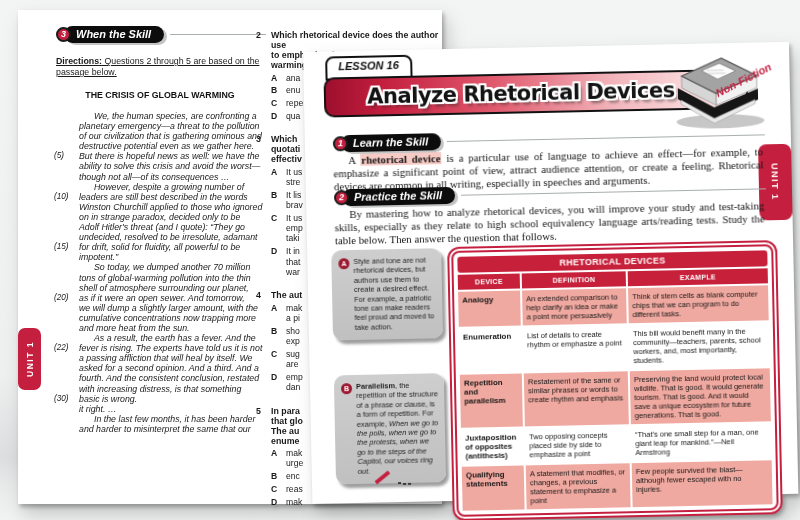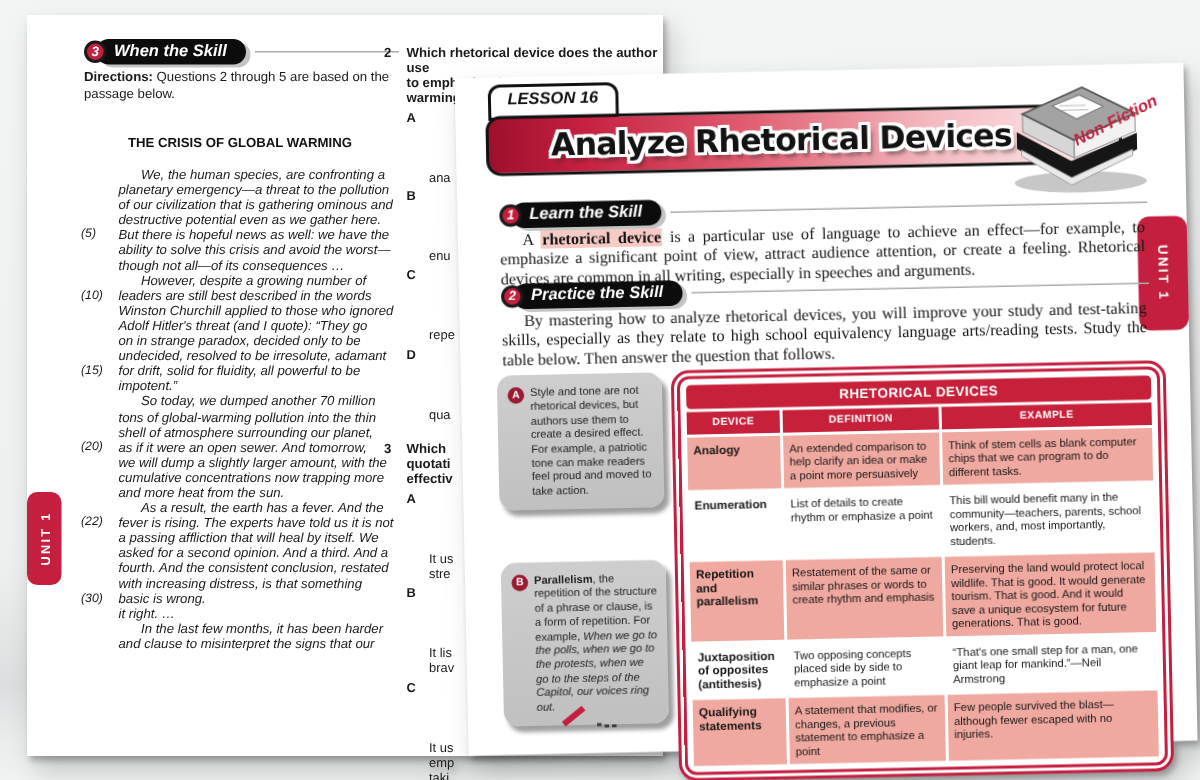--- a/index.html
+++ b/index.html
@@ -26,37 +26,37 @@
   .badge { width:15px; height:15px; border-radius:50%; background:#c41f3e; border:2px solid #1a1a1a;
     color:#fff; font-weight:bold; font-style:italic; font-size:9px; line-height:11px; text-align:center;
     position:relative; z-index:2; margin-right:-7px; flex:none; }
   .skill-pill { background:#0c0c0c; color:#fff; font-weight:bold; font-style:italic; font-size:11px;
     padding:2px 13px 3px 12px; border-radius:9px; white-space:nowrap;
     box-shadow:3px 2px 0 rgba(145,150,150,.55); position:relative; z-index:1; }
   .rule { flex:1; height:1px; background:#a8adad; margin-left:6px; }
 
   #apply-header { left:38px; top:16px; width:210px; }
 
-  #directions { position:absolute; left:38px; top:36px; width:206px; font-size:8.8px; line-height:1.28; color:#1a1a1a; }
+  #directions { position:absolute; left:38px; top:46px; width:206px; font-size:8.8px; line-height:1.28; color:#1a1a1a;text-decoration:underline; }
   #passage-title { position:absolute; left:38px; top:80px; width:208px; text-align:center;
     font-weight:bold; font-size:8.8px; color:#111; }
   #passage { position:absolute; left:36px; top:101px; width:216px; font-size:8.8px; line-height:10.1px; color:#1a1a1a; }
   .pline { display:flex;font-style:italic; }
   .ln { width:25px; flex:none; font-size:8.2px; }
   .pt { flex:1; }
   .pt.ind { text-indent:15px; }
 
   #questions-column { position:absolute; left:238px; top:20px; width:190px; color:#1a1a1a; }
   .qblock { display:flex; gap:7px; margin-bottom:13px; }
   .qnum { font-weight:bold; font-size:8.8px; line-height:10px; width:8px; flex:none; }
   .qbody { flex:1; }
   .qstem { font-weight:bold; font-size:8.8px; line-height:10px; }
   .opt { display:flex; gap:7px; margin-top:2.5px; }
   .olabel { font-weight:bold; font-size:8.6px; line-height:10.3px; width:8px; flex:none; }
-  .olines { font-size:8.6px; line-height:10.3px;margin-top:40px; }
+  .olines { font-size:8.6px; line-height:10.3px; }
 
   
   #right-page { left:303px; top:52px; width:486px; height:452px;
     transform:rotate(-1.2deg); transform-origin:0 0;
     clip-path:polygon(0 0,486 0,486 424,460 432,432 424,404 434,376 426,348 436,318 427,290 437,262 428,234 438,206 429,180 438,152 429,124 437,96 428,70 436,44 427,20 434,0 425); }
 
   #lesson-tab { position:absolute; left:22px; top:5px; background:#fff; border:2px solid #111;
     border-radius:8px 8px 0 0; padding:2px 11px 6px 11px; font-weight:bold; font-style:italic;
     font-size:11px; color:#111; z-index:1; }
   #title-banner { position:absolute; left:20px; top:26px; width:424px; height:40px; z-index:2;
@@ -164,25 +164,25 @@
       <div class="pline">
         <span class="ln">(10)</span>
         <span class="pt">leaders are still best described in the words</span>
       </div>
       <div class="pline">
         <span class="ln"></span>
         <span class="pt">Winston Churchill applied to those who ignored</span>
       </div>
       <div class="pline">
         <span class="ln"></span>
+        <span class="pt">on in strange paradox, decided only to be</span>
+      </div>
+      <div class="pline">
+        <span class="ln"></span>
         <span class="pt">Adolf Hitler's threat (and I quote): “They go</span>
-      </div>
-      <div class="pline">
-        <span class="ln"></span>
-        <span class="pt">on in strange paradox, decided only to be</span>
       </div>
       <div class="pline">
         <span class="ln"></span>
         <span class="pt">undecided, resolved to be irresolute, adamant</span>
       </div>
       <div class="pline">
         <span class="ln">(15)</span>
         <span class="pt">for drift, solid for fluidity, all powerful to be</span>
       </div>
       <div class="pline">
@@ -248,21 +248,21 @@
       <div class="pline">
         <span class="ln"></span>
         <span class="pt">it right. …</span>
       </div>
       <div class="pline">
         <span class="ln"></span>
         <span class="pt ind">In the last few months, it has been harder</span>
       </div>
       <div class="pline">
         <span class="ln"></span>
-        <span class="pt">and clause to misinterpret the signs that our</span>
+        <span class="pt">and harder to misinterpret the same that our</span>
       </div>
     </div>
 
   <div id="questions-column">
       <div class="qblock">
         <div class="qnum">2</div>
         <div class="qbody">
           <div class="qstem">Which rhetorical device does the author use</div>
           <div class="qstem">to emphasize that some effects of global</div>
           <div class="qstem">warming</div>

